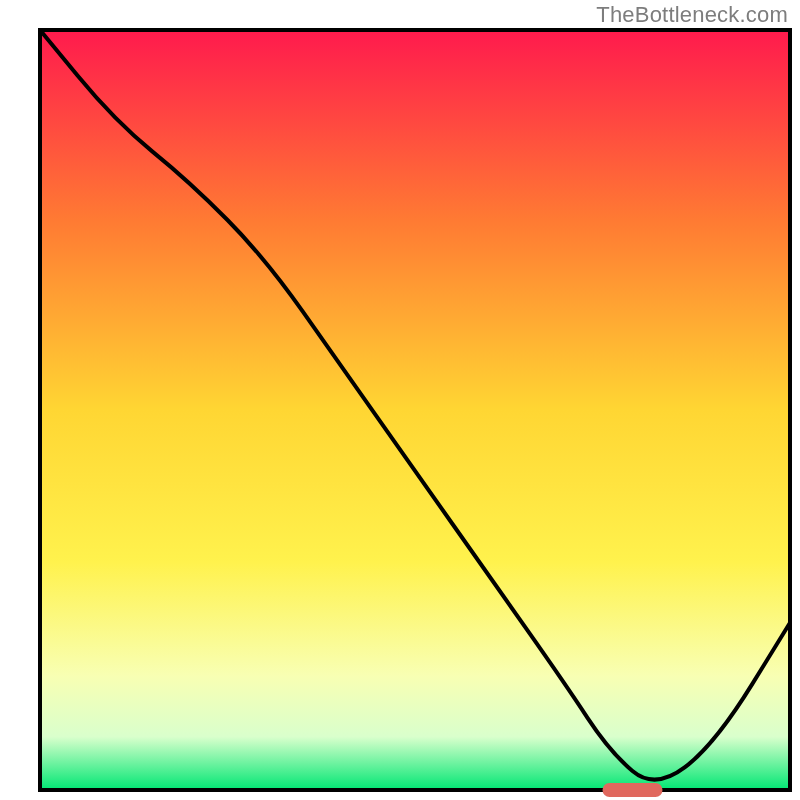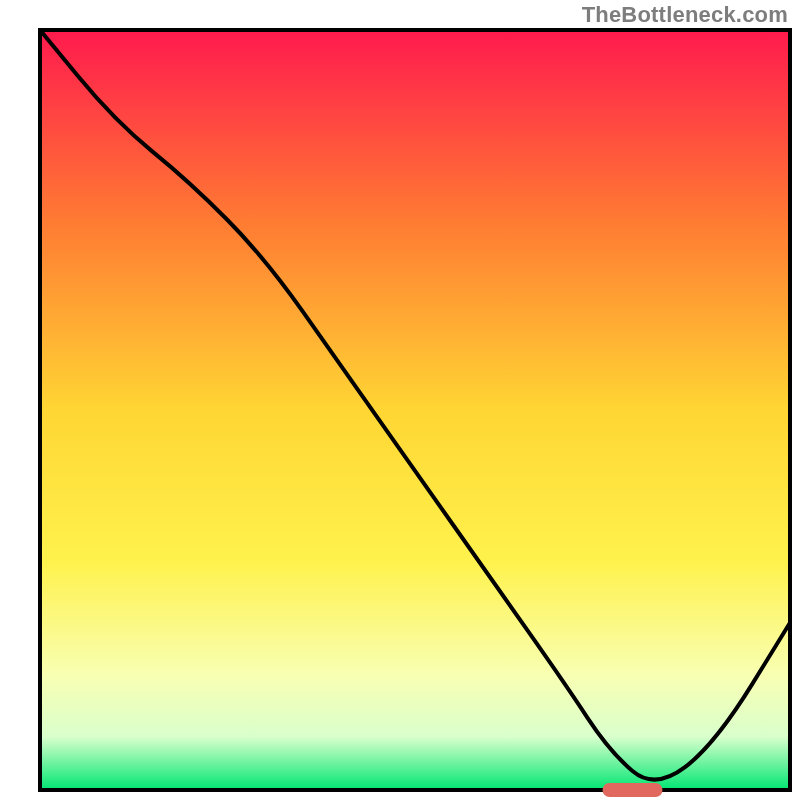--- a/index.html
+++ b/index.html
@@ -13,21 +13,21 @@
   .container {
     position: relative;
     width: 800px;
     height: 800px;
   }
   .watermark {
     position: absolute;
     top: 2px;
     right: 12px;
     font-size: 22px;
-    font-weight: 700;
+    font-weight: 400;
     color: #7d7d7d;
     letter-spacing: 0.2px;
     z-index: 10;
   }
   svg.chart {
     position: absolute;
     top: 0;
     left: 0;
   }
 </style>

